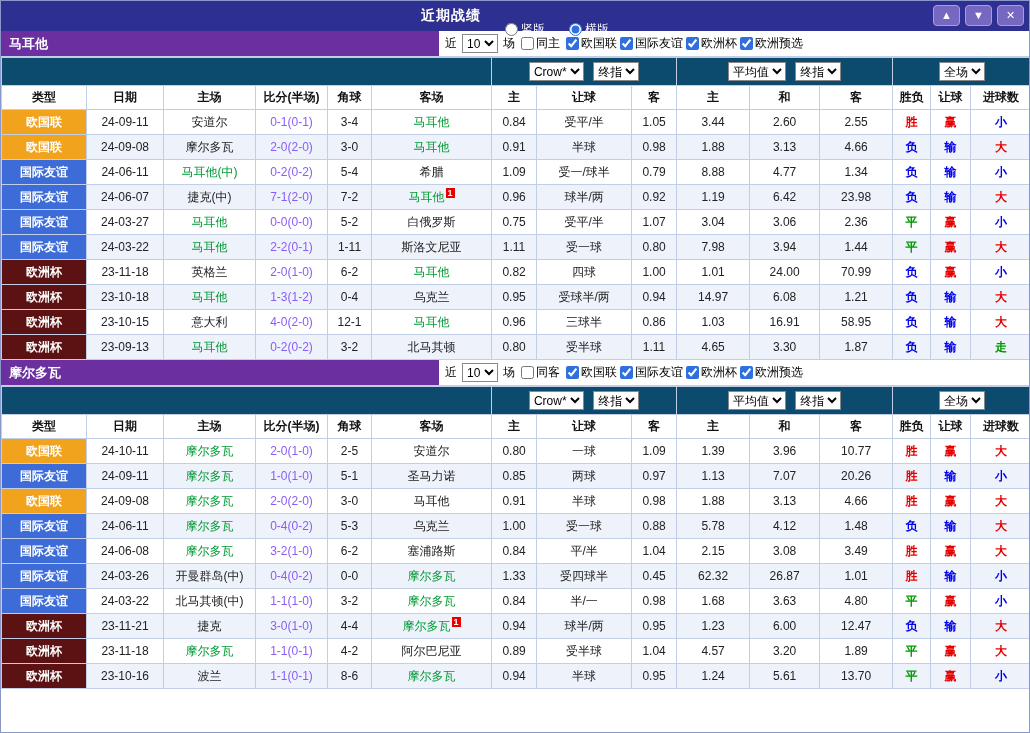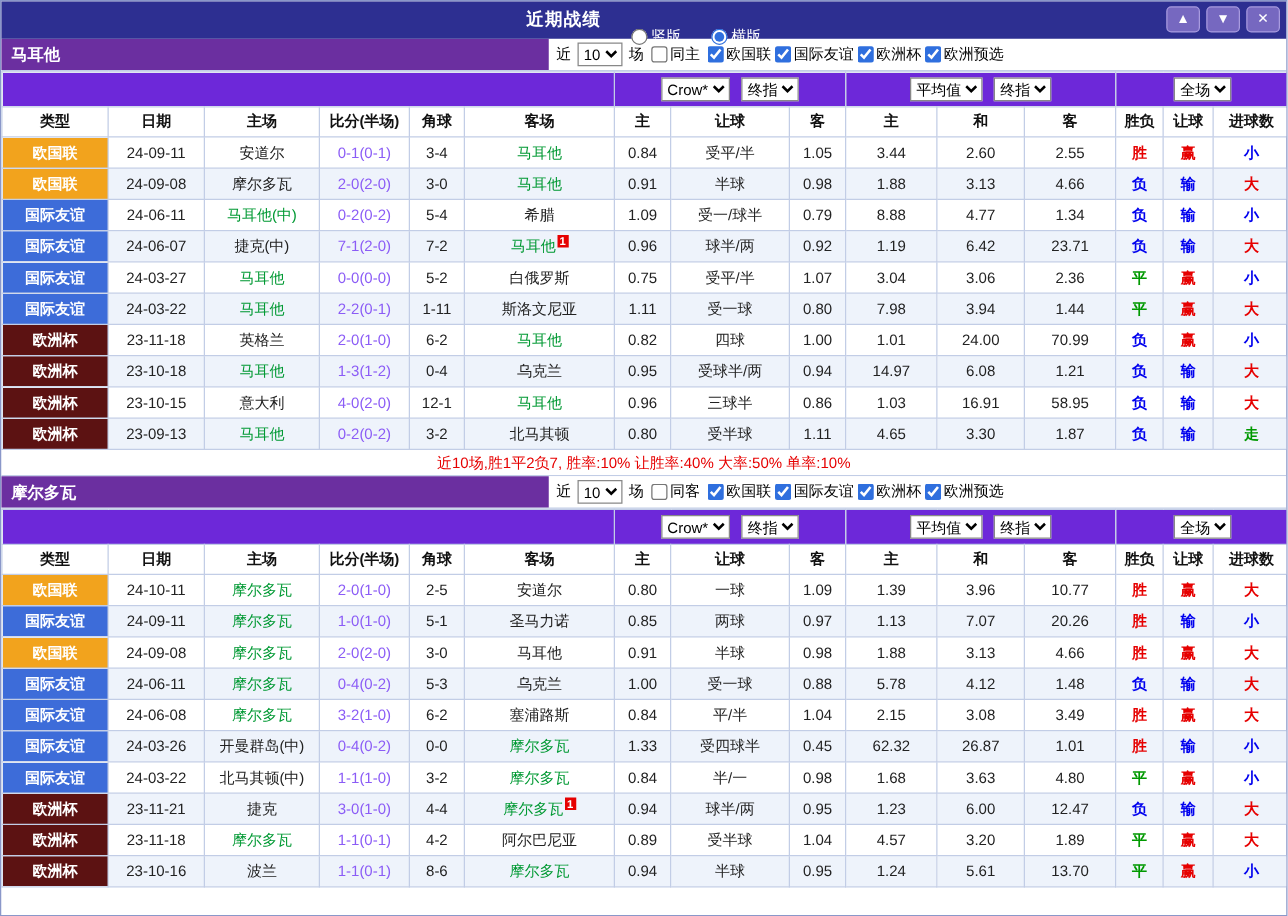--- a/index.html
+++ b/index.html
@@ -35,21 +35,21 @@
   select { font-size: 12px; height: 19px; border: 1px solid #888; background: #fff; color: #000; }
   .cbx { display: inline-flex; align-items: center; font-size: 12px; margin-left: 3px; cursor: pointer; }
   .cbx input { width: 13px; height: 13px; margin: 0 2px 0 0; accent-color: #2f6fde; }
   .league-filters { display: inline-flex; align-items: center; }
   
   table { width: 100%; border-collapse: collapse; table-layout: fixed; }
   th, td {
     border: 1px solid #c2cde6; text-align: center; font-size: 12px;
     overflow: hidden; white-space: nowrap; vertical-align: middle;
   }
-  .sel-row th { height: 28px; background: #6d28d9; font-weight: normal; }
+  .sel-row th { height: 28px; background: #0c4a6e; font-weight: normal; }
   .sel-row select { margin: 0 3px; }
   .cols-row th { height: 24px; background: #fff; font-weight: bold; color: #111; }
   tbody td { height: 25px; color: #222; }
   tbody tr:nth-child(even) { background: #eef3fb; }
   td.type { color: #fff; font-weight: bold; }
   .lg-o { background: #f2a31d; }
   .lg-b { background: #3d6cd9; }
   .lg-d { background: #5c1212; }
   td.team.focal { color: #009933; }
   td.score { color: #8b5cf6; }
@@ -227,21 +227,21 @@
           <td class="date">24-06-07</td>
           <td class="team"><span>捷克(中)</span></td>
           <td class="score">7-1(2-0)</td>
           <td class="corner">7-2</td>
           <td class="team focal"><span>马耳他</span><sup class="card">1</sup></td>
           <td class="odds">0.96</td>
           <td class="odds">球半/两</td>
           <td class="odds">0.92</td>
           <td class="odds">1.19</td>
           <td class="odds">6.42</td>
-          <td class="odds">23.71</td>
+          <td class="odds">23.98</td>
           <td class="res res-b">负</td>
           <td class="res res-b">输</td>
           <td class="res res-r">大</td>
         </tr>
         <tr>
           <td class="type lg-b">国际友谊</td>
           <td class="date">24-03-27</td>
           <td class="team focal"><span>马耳他</span></td>
           <td class="score">0-0(0-0)</td>
           <td class="corner">5-2</td>
@@ -336,21 +336,20 @@
           <td class="odds">1.11</td>
           <td class="odds">4.65</td>
           <td class="odds">3.30</td>
           <td class="odds">1.87</td>
           <td class="res res-b">负</td>
           <td class="res res-b">输</td>
           <td class="res res-g">走</td>
         </tr>
       </tbody>
   </table>
-  <div class="summary">近10场,胜1平2负7, 胜率:10% 让胜率:40% 大率:50% 单率:10%</div>
 </div>
 
 <div class="section">
   <div class="team-bar">
     <div class="team-name">摩尔多瓦</div>
     <div class="filter-bar">
       <span>近</span>
       <select><option>10</option></select>
       <span>场</span>
       <label class="cbx">

